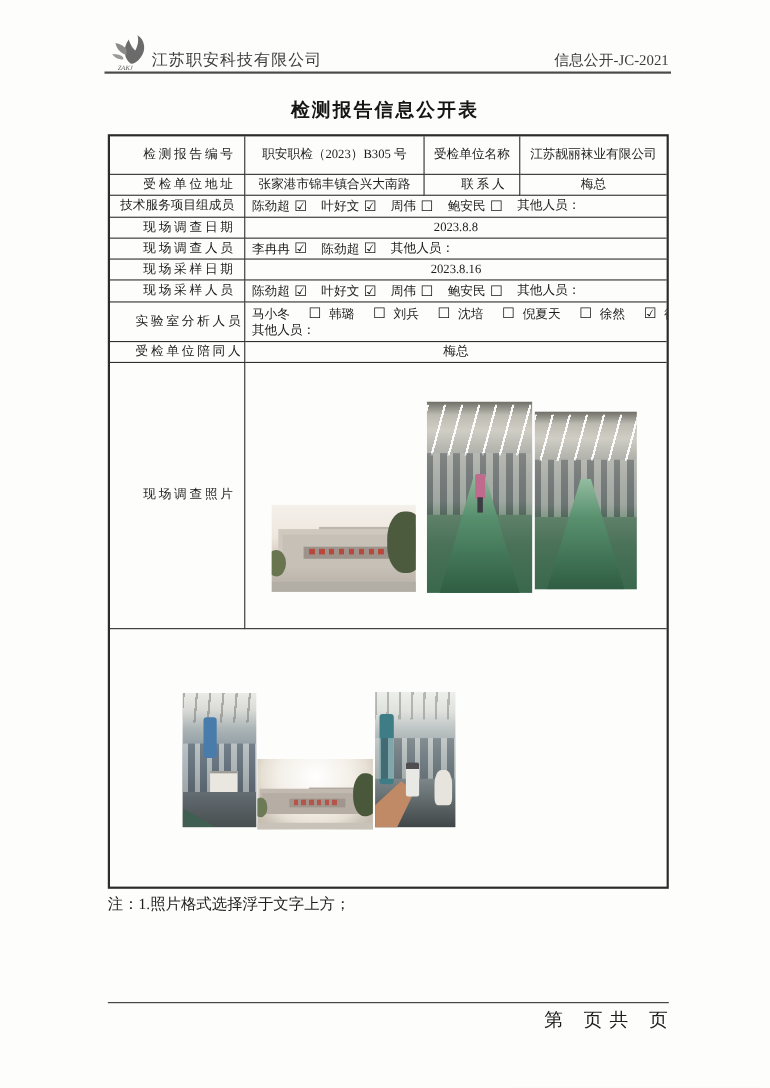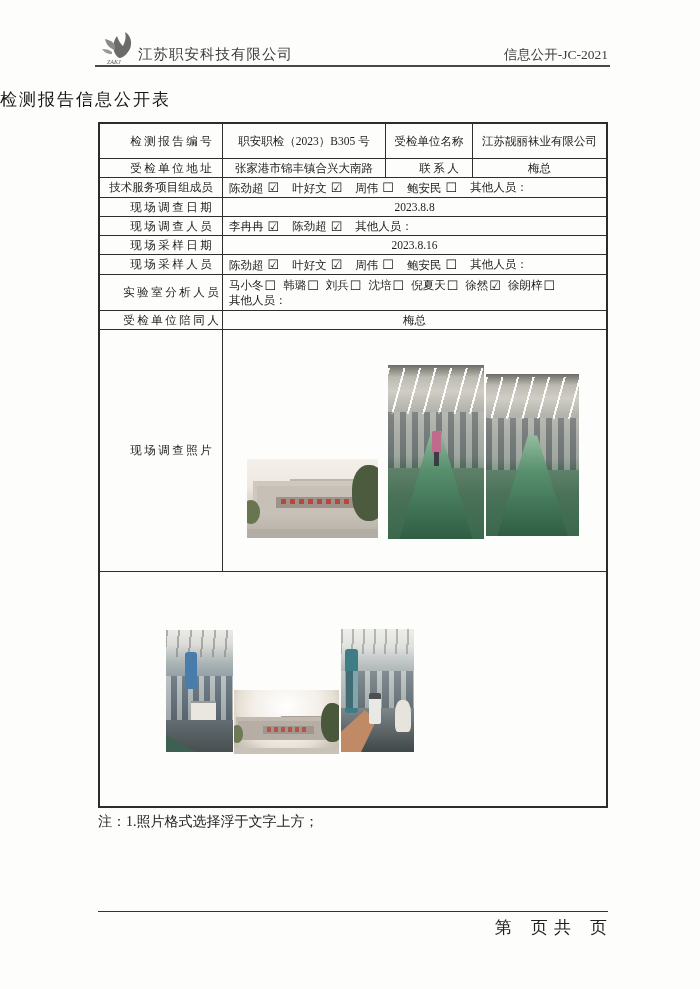--- a/index.html
+++ b/index.html
@@ -9,22 +9,22 @@
     font-family:"Liberation Serif","DejaVu Serif",serif;
     overflow:hidden;
   }
   
   .hdr-logo{position:absolute;left:99px;top:28px;width:40px;height:38px;}
   .hdr-logo svg{display:block;}
   .hdr-company{position:absolute;left:138px;top:45px;font-size:14.5px;color:#3c3c3c;letter-spacing:1px;}
   .hdr-docnum{position:absolute;right:92px;top:46px;font-size:13.5px;color:#3c3c3c;}
   .hdr-rule{position:absolute;left:95px;top:65px;width:515px;height:2px;background:#4a4a4a;}
   
-  .title{position:absolute;left:0;top:88px;width:700px;
-    font-size:17px;font-weight:normal;color:#161616;letter-spacing:2px;}
+  .title{position:absolute;left:0;top:88px;width:700px;text-align:center;
+    font-size:17px;font-weight:bold;color:#161616;letter-spacing:2px;}
   
   .tbl{
     position:absolute;left:98px;top:122px;width:510px;height:686px;
     box-sizing:border-box;border:2px solid #2c2c2c;
     display:grid;
     grid-template-columns:123px 163px 87px 133px;
     grid-template-rows:35px 19px 20px 19px 19px 19px 20px 36px 19px 242px 234px;
   }
   .cell{
     box-sizing:border-box;border-right:1px solid #2e2e2e;border-bottom:1px solid #2e2e2e;
@@ -34,21 +34,21 @@
   }
   .no-r{border-right:none;} .no-b{border-bottom:none;}
   .span3{grid-column:span 3;}
   .lab-sp{letter-spacing:2.5px;text-indent:2.5px;padding-left:20px;}  
   .left{justify-content:flex-start;padding-left:6px;}
   .wrap4{padding:0 9px;text-align:center;line-height:15px;}
   .member{white-space:nowrap;margin-right:13px;}
   .member .mname{margin-right:4px;}
   .member .mbox{font-size:13px;position:relative;top:0.5px;color:#141414;}
   .tight .member{margin-right:7px;}
-  .tight .member .mname{margin-right:1px;}
+  .tight .member .mname{margin-right:17px;}
   .two-line{flex-direction:column;align-items:flex-start;justify-content:center;padding-left:6px;}
   .two-line .line{display:flex;align-items:center;}
   .photo-cell{position:relative;display:block;}
   
   .photo{position:absolute;overflow:hidden;}
   .photo *{position:absolute;}
   
   .pA{left:24px;top:129px;width:131px;height:79px;
       background:linear-gradient(180deg,#f4f0ea 0%,#eee7df 36%,#ddd5cb 52%,#c6bfb5 72%,#b5afa6 100%);}
   .bldgA{left:8%;top:34%;width:84%;height:38%;background:#c7c0b7;

